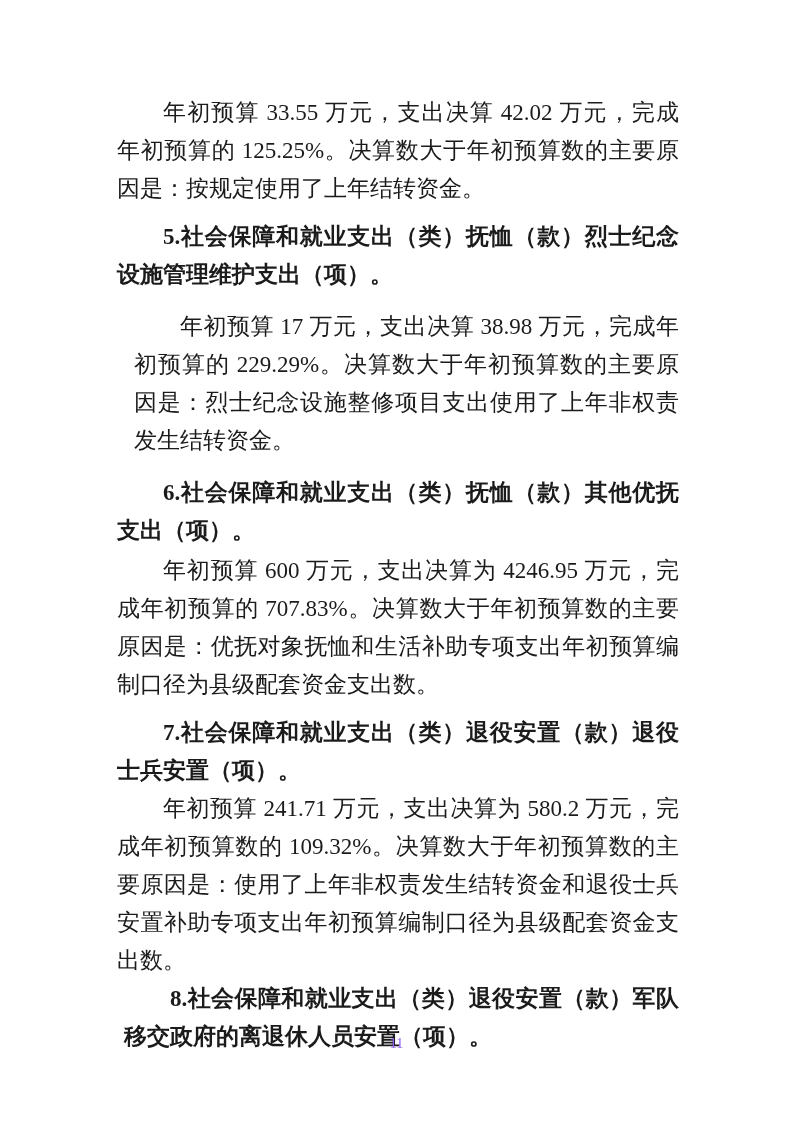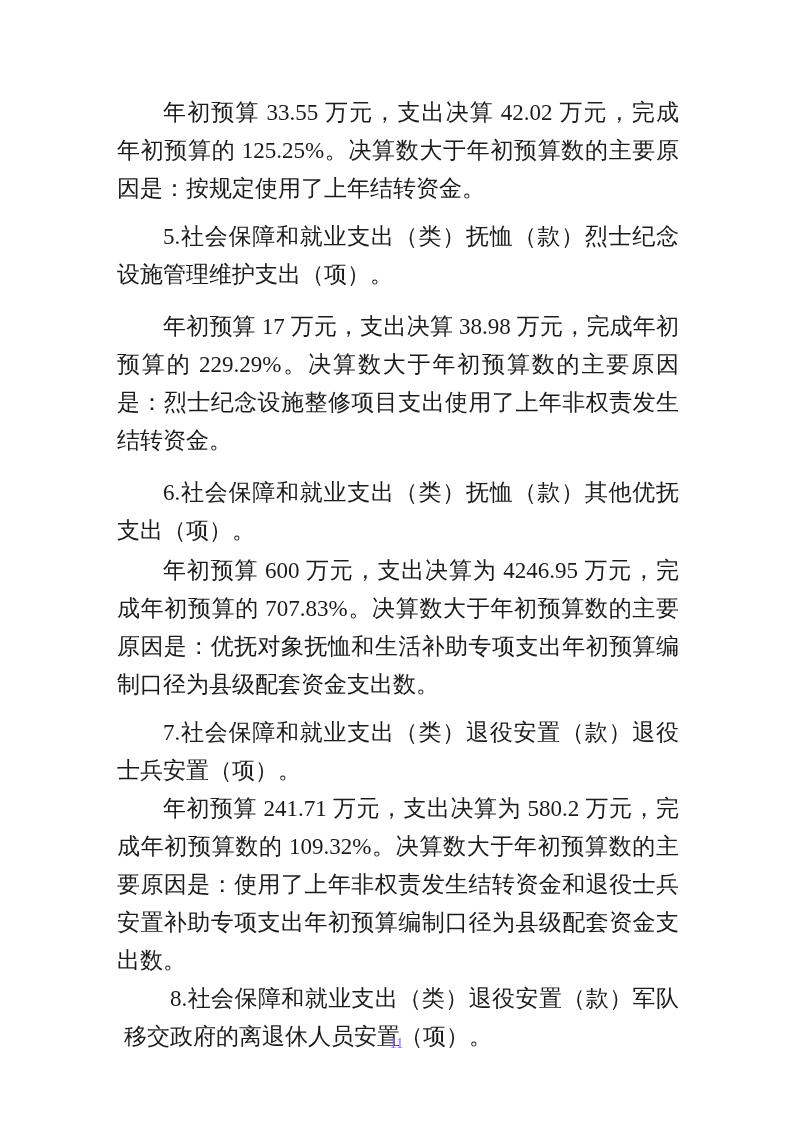--- a/index.html
+++ b/index.html
@@ -24,25 +24,25 @@
   }
   .para, .heading {
     margin: 0;
     font-size: 23px;
     line-height: 38px;
     text-align: justify;
     text-indent: 2em;
     word-break: break-all;
   }
   .heading {
-    font-weight: normal;
+    font-weight: bold;
   }
   
   .b1 { margin-top: 10px; }
-  .b2 { margin-top: 14px; }
+  .b2 { margin-top: 14px; margin-left: 17px; }
   .b3 { margin-top: 14px; }
   .b4 { margin-top: 2px; }
   .b5 { margin-top: 10px; }
   .b6 { margin-top: 0; }
   .b7 { margin-top: 0; margin-left: 7px; }
   .page-number {
     position: absolute;
     top: 1036px;
     left: 0;
     width: 100%;

